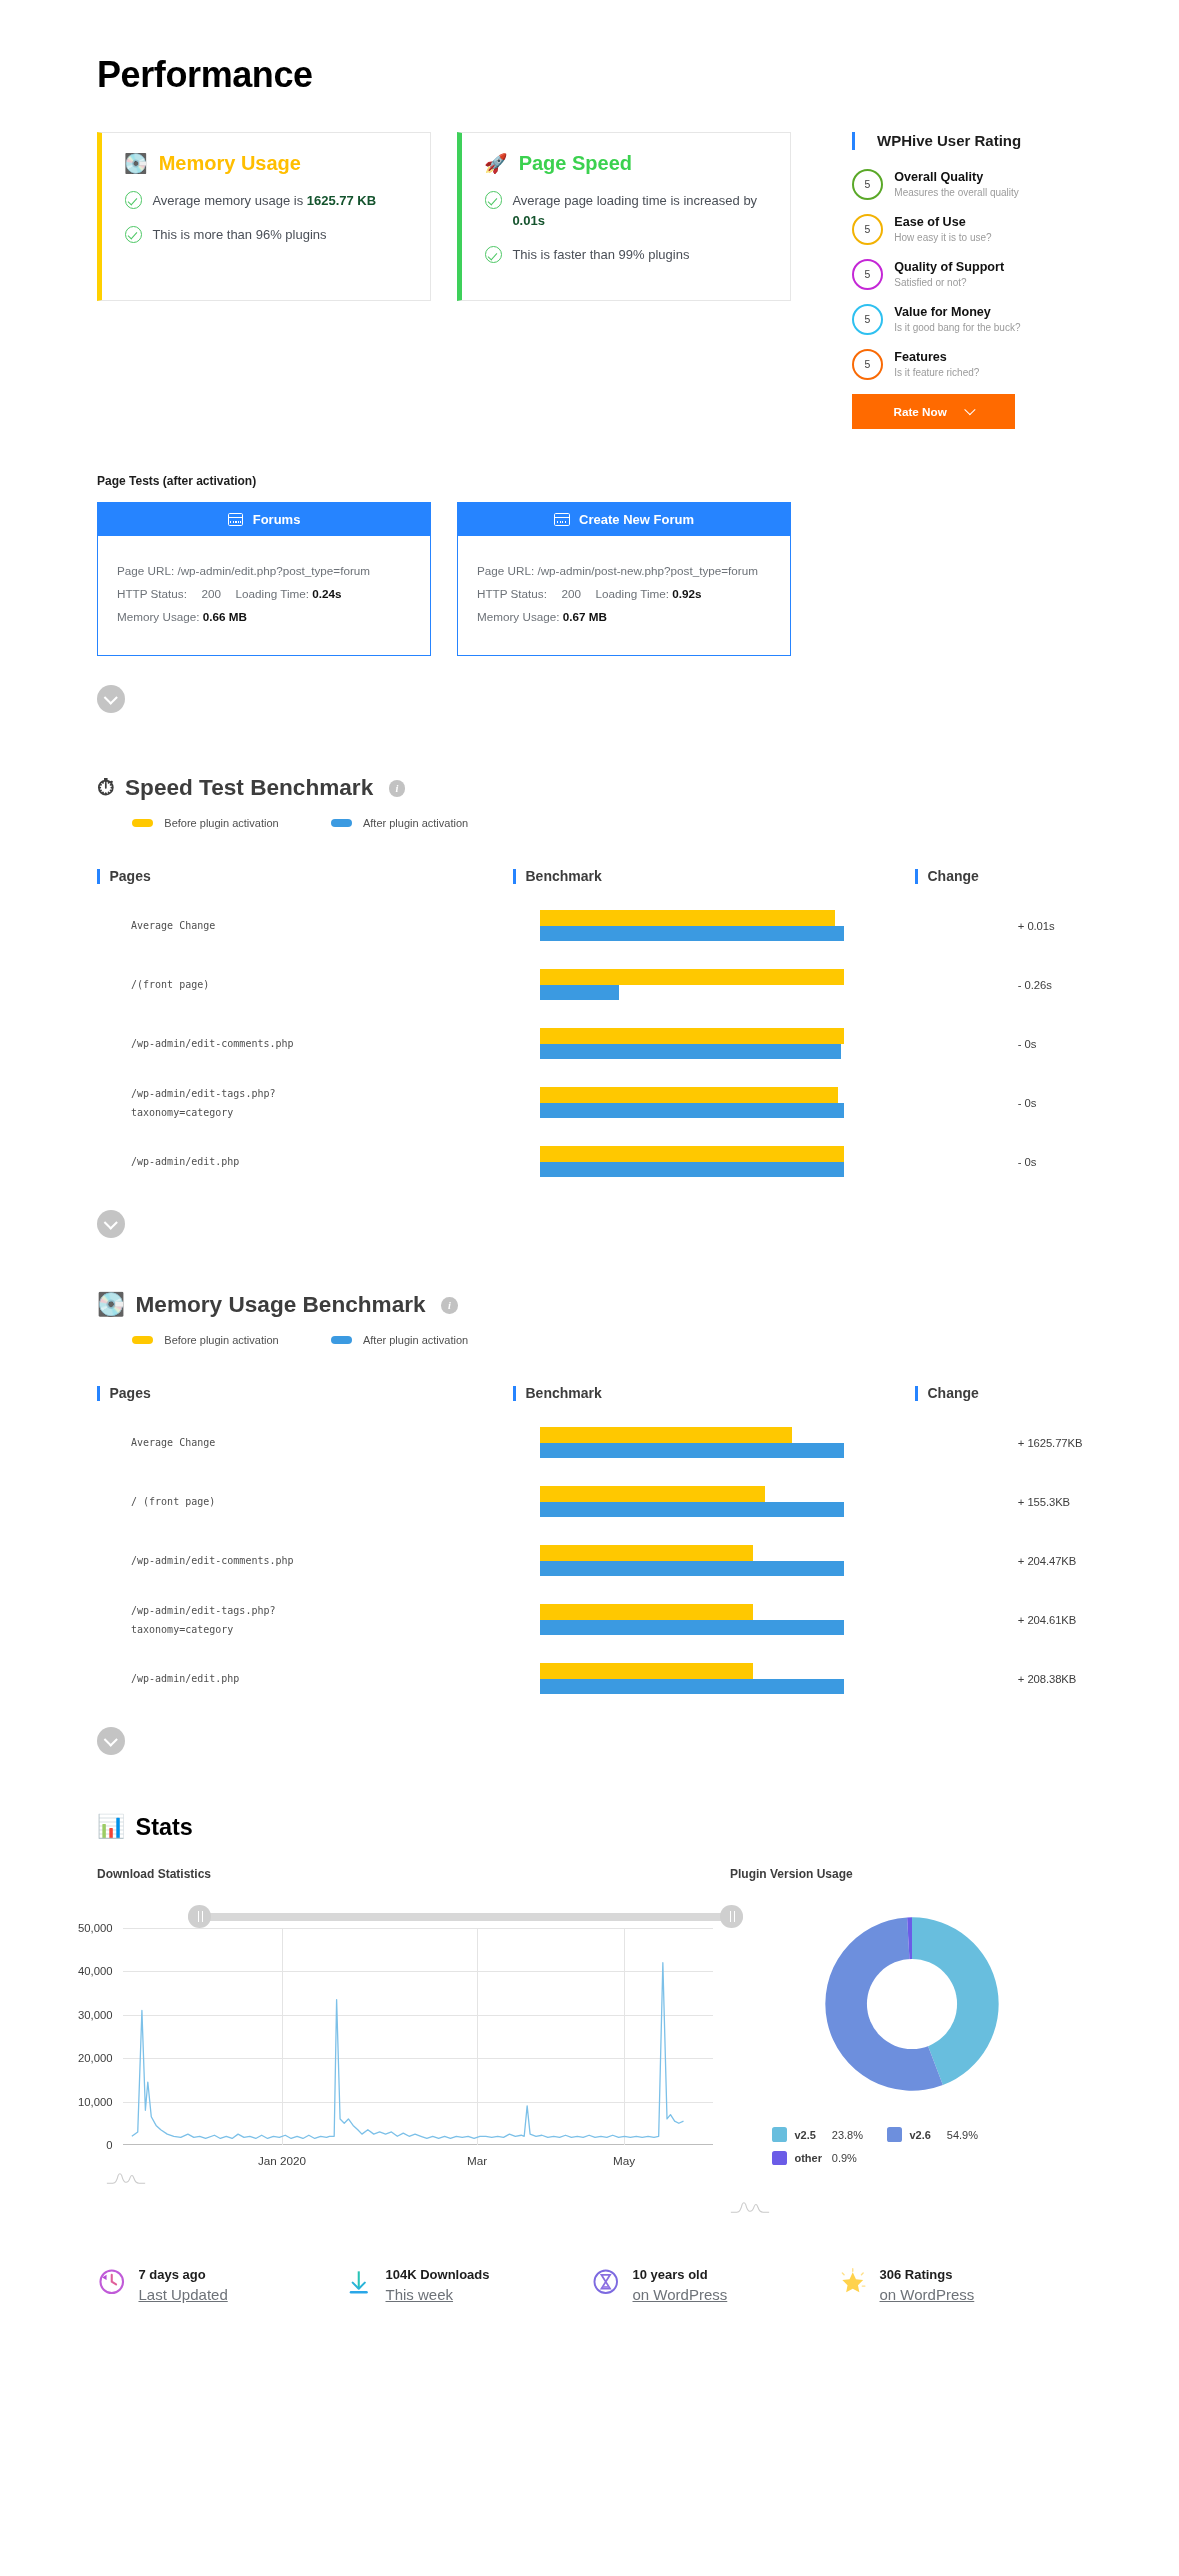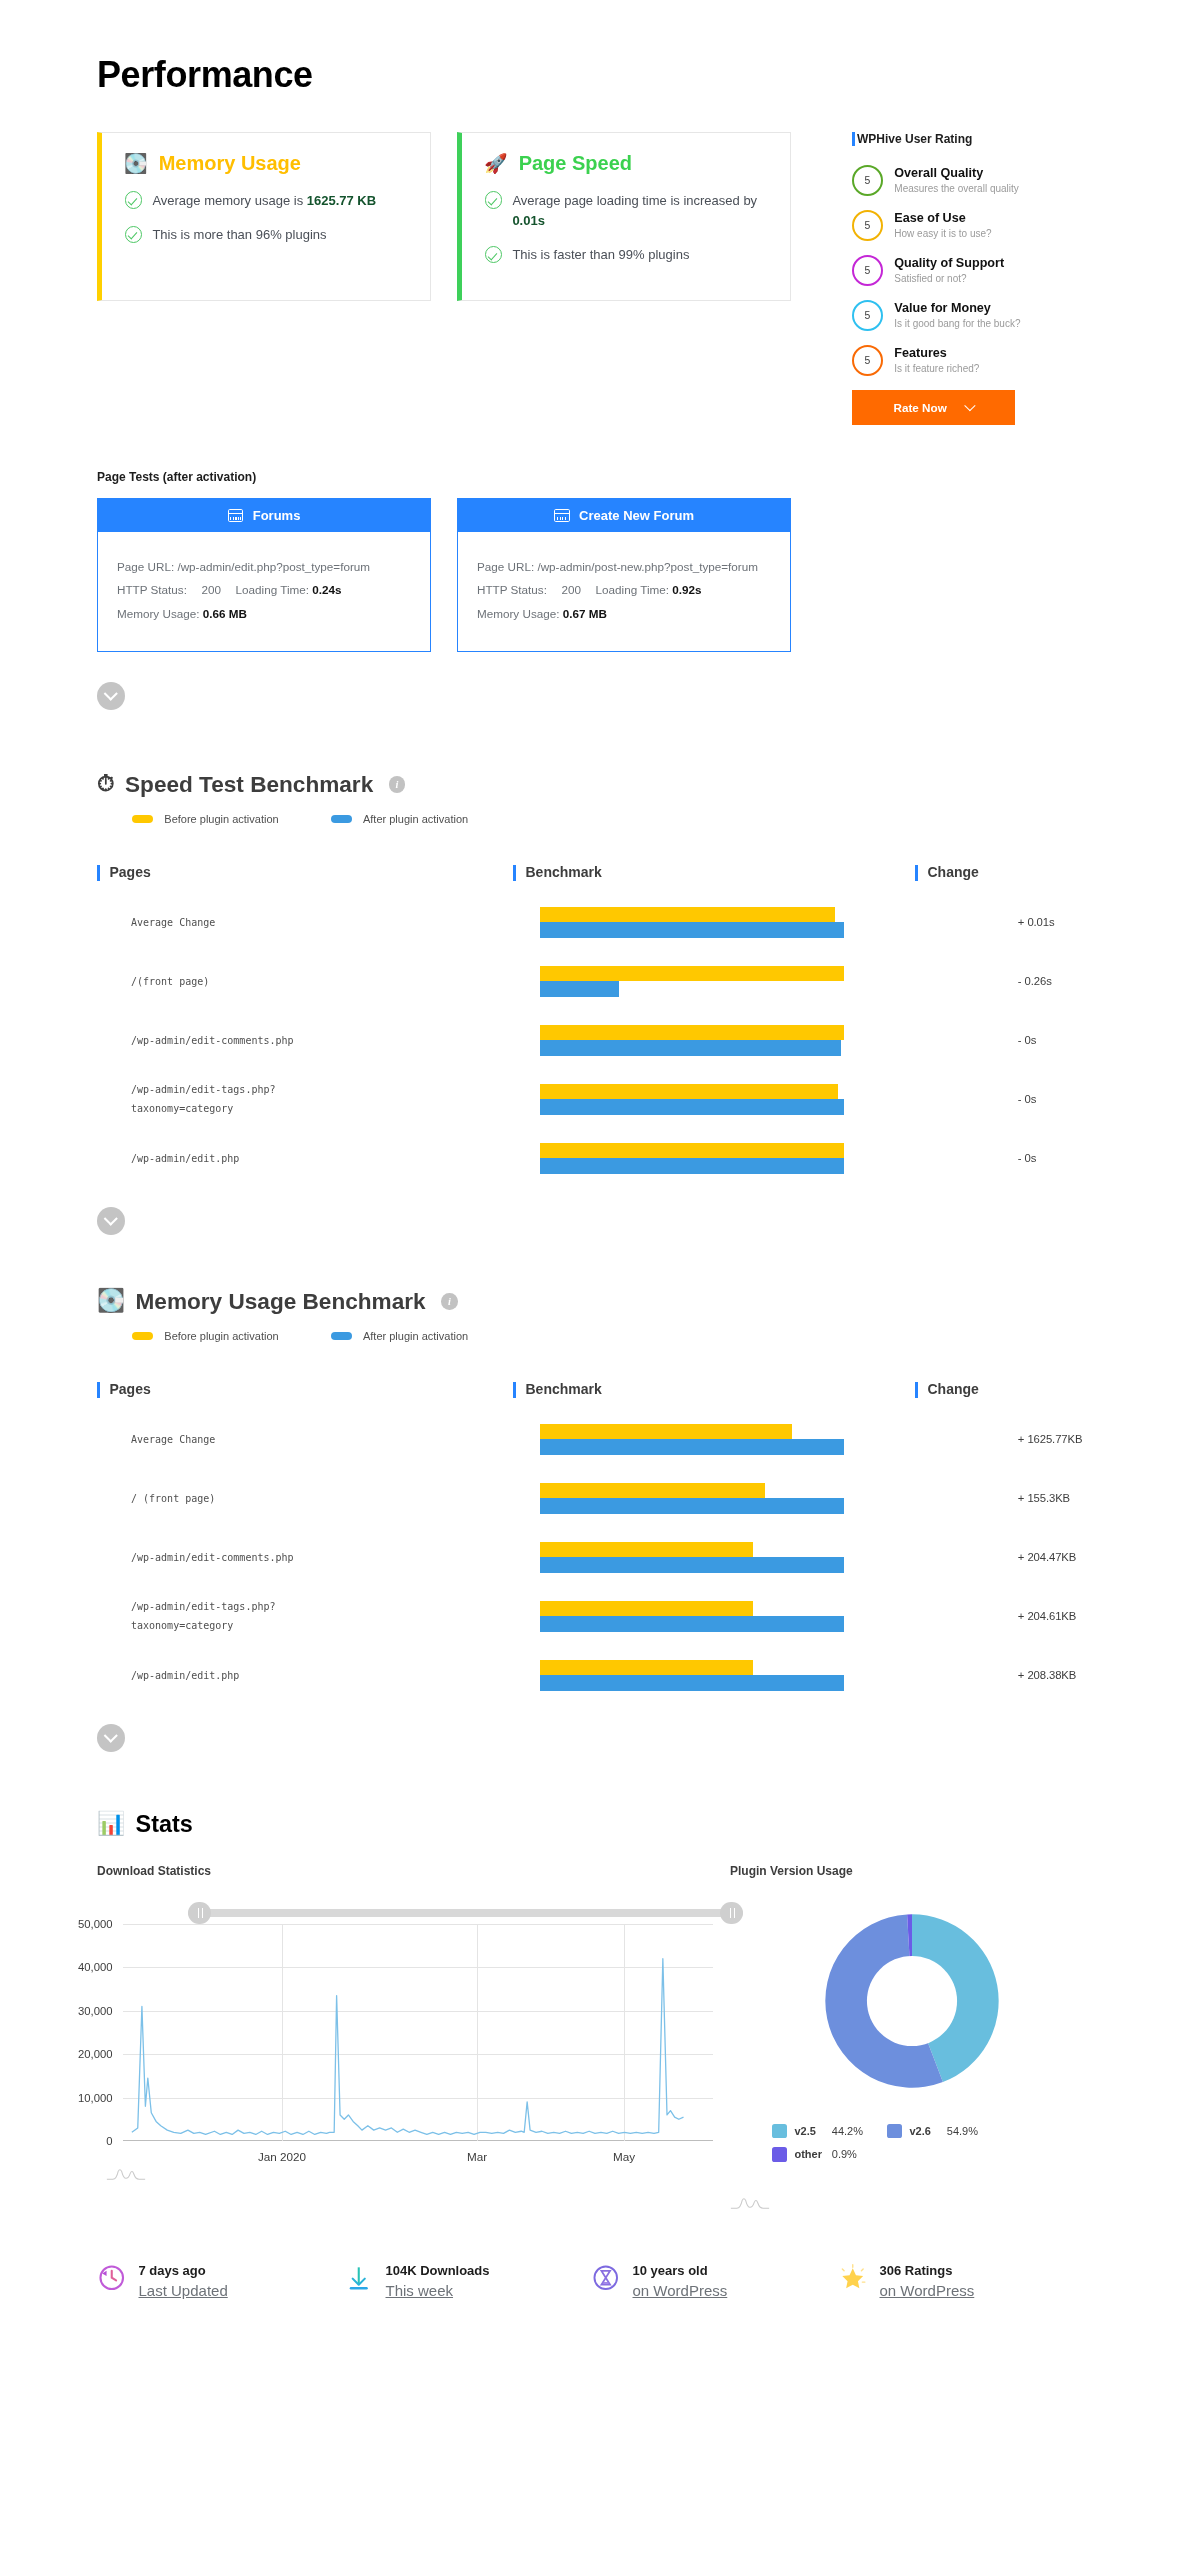--- a/index.html
+++ b/index.html
@@ -80,23 +80,23 @@
     width: 4.3px; height: 7.8px;
     border-right: 1.4px solid #4cc764;
     border-bottom: 1.4px solid #4cc764;
     transform: rotate(42deg);
   }
   .sum-line b { color: #14532d; font-weight: bold; }
 
   
   .rating-panel { margin-left: 61px; width: 252px; }
   .rating-title {
-    font-size: 12px; font-weight: bold; color: #1d1d1d;
+    font-size: 15px; font-weight: bold; color: #1d1d1d;
     border-left: 3.5px solid #2684ff;
-    padding-left: 2px;
+    padding-left: 22px;
     line-height: 1.2;
     margin-bottom: 19px;
   }
   .rating-item {
     display: flex; align-items: center; gap: 11.3px;
     margin-bottom: 14px;
   }
   .ring {
     flex: 0 0 auto;
     width: 31px; height: 31px; border-radius: 50%;
@@ -674,21 +674,21 @@
               </g>
             <circle cx="120" cy="120" r="52" fill="#ffffff"></circle>
           </svg>
         </div>
 
         <div class="legend2">
           <div class="legend2-row">
             <div class="legend2-item">
               <span class="sw" style="background:#68bede"></span>
               <span class="l2-name">v2.5</span>
-              <span>44.2%</span>
+              <span>23.8%</span>
             </div>
             <div class="legend2-item">
               <span class="sw" style="background:#6d8fdd"></span>
               <span class="l2-name">v2.6</span>
               <span>54.9%</span>
             </div>
           </div>
           <div class="legend2-row">
             <div class="legend2-item">
               <span class="sw" style="background:#6b5ce7"></span>

